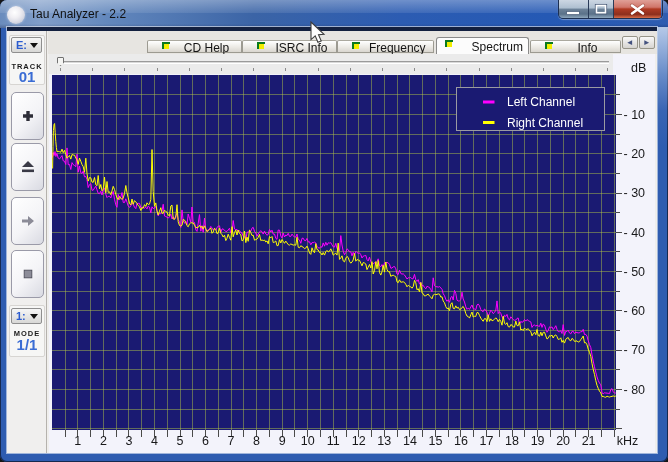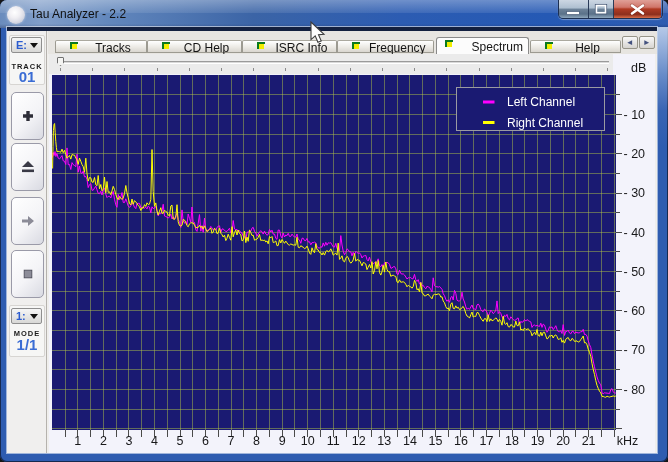--- a/index.html
+++ b/index.html
@@ -140,26 +140,20 @@
         </div>
       <div class="sgroup" style="top:274px;height:52px"></div>
       <div class="combo" style="top:277px">
           <span class="cv">1:</span>
           <span class="ca"></span>
         </div>
       <div class="slab" style="top:297.5px">MODE</div>
       <div class="snum" style="top:304.5px">1/1</div>
     </div>
     <div id="tabrow">
-      <div class="tab" style="left:48px;width:92px">
-  <span class="ind">
-            <span class="indy"></span>
-          </span>
-  <span class="tlabel">Tracks</span>
-</div>
 <div class="tab" style="left:140px;width:95px">
   <span class="ind">
             <span class="indy"></span>
           </span>
   <span class="tlabel">CD Help</span>
 </div>
 <div class="tab" style="left:235px;width:95px">
   <span class="ind">
             <span class="indy"></span>
           </span>
@@ -174,21 +168,21 @@
 <div class="tab active" style="left:428.5px;width:93.5px">
   <span class="ind">
             <span class="indy"></span>
           </span>
   <span class="tlabel">Spectrum</span>
 </div>
 <div class="tab" style="left:523px;width:91px">
   <span class="ind">
             <span class="indy"></span>
           </span>
-  <span class="tlabel">Help</span>
+  <span class="tlabel">Info</span>
 </div>
       <div class="tscroll" style="left:614.5px">◄</div>
       <div class="tscroll" style="left:631.5px">►</div>
     </div>
     <div id="panel">
       <div id="sliderstrip">
         <div id="strack"></div>
         <div id="sthumb"></div>
         <div class="stick" style="left:11.0px"></div>
 <div class="stick" style="left:43.2px"></div>

